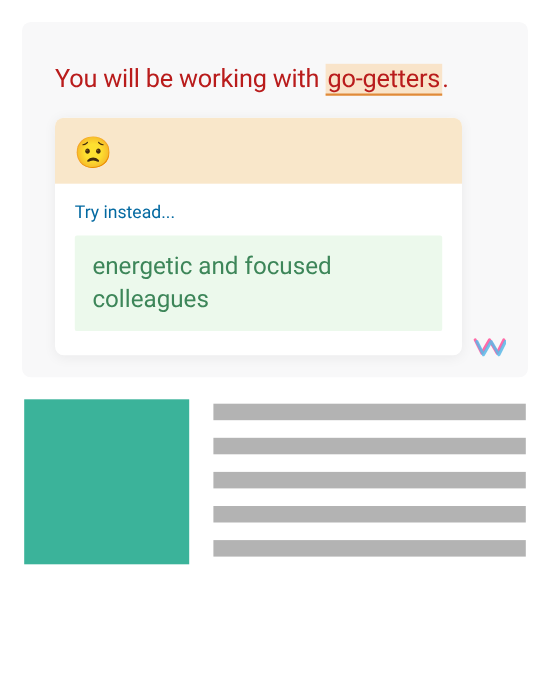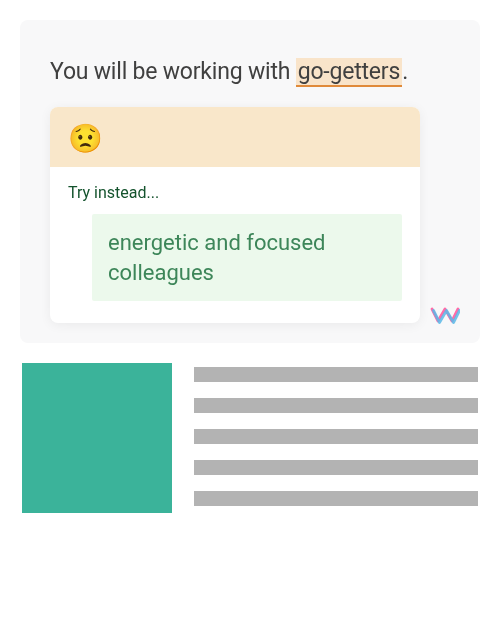--- a/index.html
+++ b/index.html
@@ -18,21 +18,21 @@
     }
     .main-panel {
       background: #f8f8f9;
       margin: 20px 20px 0 20px;
       border-radius: 8px;
       padding: 38px 30px 20px 30px;
       position: relative;
     }
     .sentence {
       font-size: 23px;
-      color: #404040;
+      color: #b91c1c;
       font-weight: 400;
       margin-bottom: 22px;
       letter-spacing: -0.2px;
     }
     .highlight {
       background: #f9e4ca;
       border-bottom: 2px solid #e08a3a;
       padding: 0 2px;
     }
     .suggestion-card {
@@ -65,31 +65,30 @@
       color: #888;
       margin-top: 4px;
       display: inline-block;
       cursor: pointer;
     }
     .suggestion-body {
       padding: 16px 18px 22px 18px;
     }
     .try-instead {
       font-size: 16px;
-      color: #14532d;
+      color: #0369a1;
       margin-bottom: 12px;
     }
     .replacement {
       background: #ecf9ec;
       padding: 14px 16px;
       font-size: 22px;
       color: #3d8659;
       line-height: 1.35;
       border-radius: 2px;
-      margin-left: 24px;
     }
     .logo {
       position: absolute;
       bottom: 12px;
       right: 20px;
     }
     .logo svg {
       width: 30px;
       height: 22px;
     }

